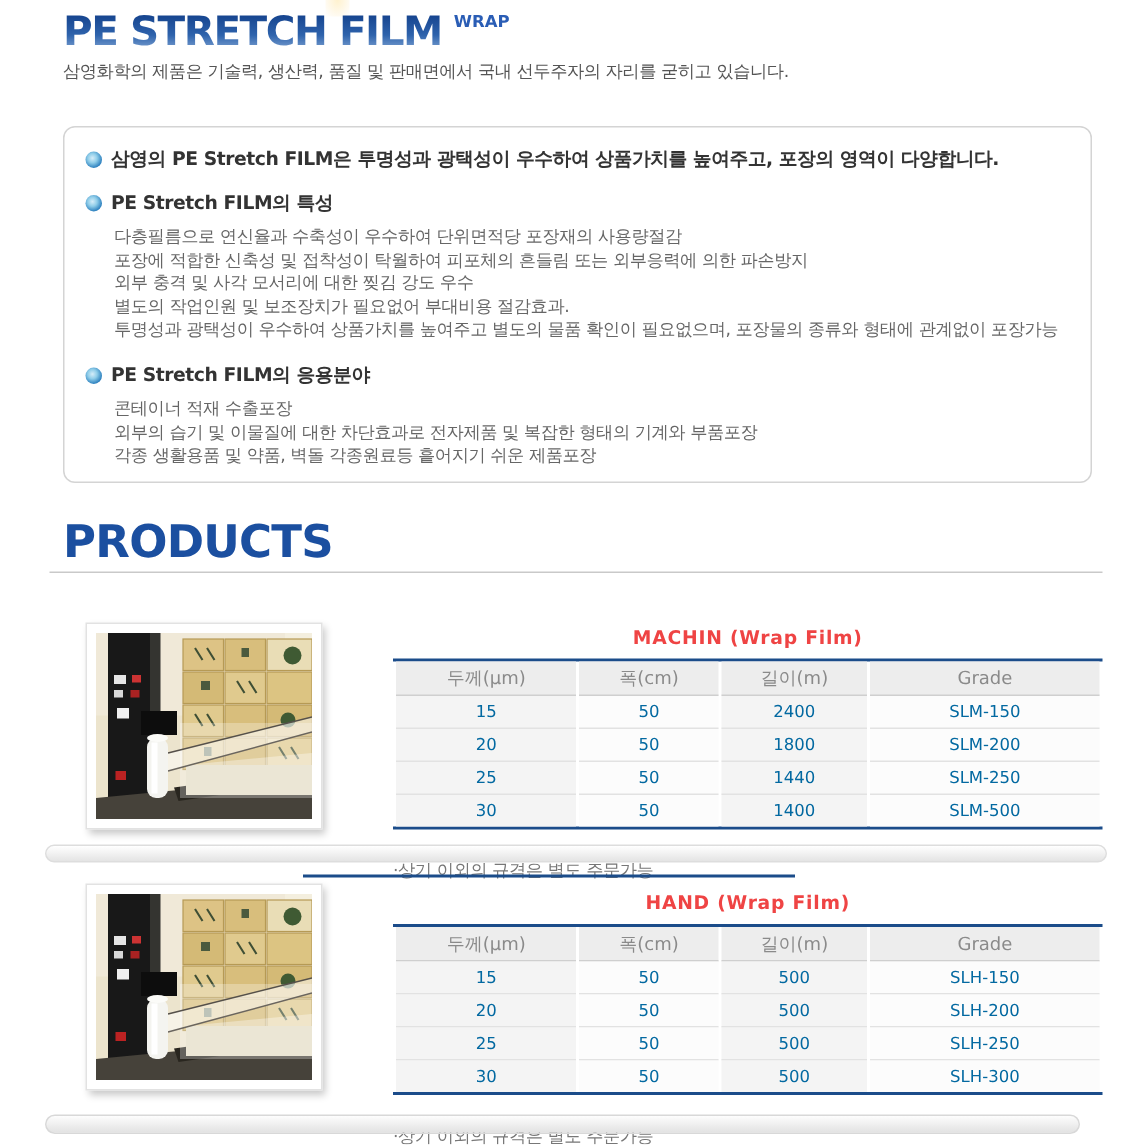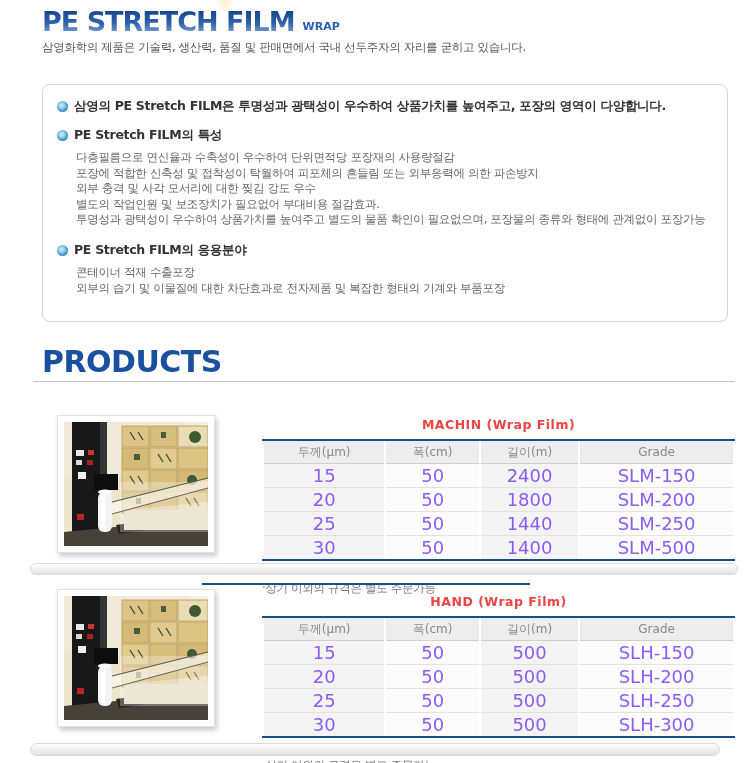--- a/index.html
+++ b/index.html
@@ -2,21 +2,21 @@
 <html><head>
 <meta charset="utf-8">
 <style>
   html,body { margin:0; padding:0; background:#fff; }
   .page {
     position:relative; width:750px; height:763px; overflow:hidden; background:#fff;
     font-family:"DejaVu Sans","Liberation Sans",sans-serif;
   }
   
   .header { position:absolute; left:42px; top:8px; }
-  .title-row { display:flex; align-items:flex-end; }
+  .title-row { display:flex; }
   .page-title {
     font-size:27px; font-weight:bold; letter-spacing:-1px; line-height:28px;
     background:linear-gradient(180deg,#123f8a 0%,#2e63ac 55%,#8fb0da 100%);
     -webkit-background-clip:text; background-clip:text; color:transparent;
   }
   .title-tag { font-size:11px; font-weight:bold; color:#2a5db5; margin:0 0 3px 8px; }
   .subtitle { font-size:11.5px; color:#555; margin-top:4px; letter-spacing:-0.3px; }
   
   .info-box {
     position:absolute; left:42px; top:84px; width:686px; height:238px; box-sizing:border-box;
@@ -47,21 +47,21 @@
   .table-title { text-align:center; font-size:12.5px; font-weight:bold; color:#ef4444; margin:9px 0 7px 0; letter-spacing:0.5px; }
   table.spec {
     width:100%; border-collapse:separate; border-spacing:2px 0;
     border-top:2px solid #1b4c8a; border-bottom:2px solid #1b4c8a;
   }
   table.spec th {
     background:#ededed; color:#8a8a8a; font-weight:normal; font-size:12px;
     height:20px; border-bottom:1px solid #cfcfcf; text-align:center;
   }
   table.spec td {
-    font-size:18px; color:#8b5cf6; text-align:center; height:19px; border-bottom:1px solid #e2e2e2;
+    font-size:11px; color:#0369a1; text-align:center; height:19px; border-bottom:1px solid #e2e2e2;
   }
   table.spec td:nth-child(odd) { background:#f4f4f4; }
   table.spec td:nth-child(even) { background:#fcfcfc; }
   table.spec tr:last-child td { border-bottom:none; }
   .table-note { font-size:11.5px; color:#777; margin-top:20px; letter-spacing:-0.3px; }
   
   .divider-bar {
     position:absolute; left:30px; top:563px; width:708px; height:12px; box-sizing:border-box;
     border:1px solid #ddd; border-radius:7px; background:linear-gradient(#ffffff,#e4e4e4);
   }
@@ -171,20 +171,21 @@
         </ul>
     </div>
     <div class="sec sec2">
       <div class="bullet-line">
         <span class="bullet"></span>
         <span class="section-title">PE Stretch FILM의 응용분야</span>
       </div>
       <ul class="feature-list">
           <li>콘테이너 적재 수출포장</li>
           <li>외부의 습기 및 이물질에 대한 차단효과로 전자제품 및 복잡한 형태의 기계와 부품포장</li>
+          <li>각종 생활용품 및 약품, 벽돌 각종원료등 흩어지기 쉬운 제품포장</li>
         </ul>
     </div>
   </div>
 
   <div class="products-heading">PRODUCTS</div>
   <div class="products-rule"></div>
 
   <div class="product-row row-1">
     <div class="photo-frame">
       <svg class="photo" viewBox="0 0 144 124">

